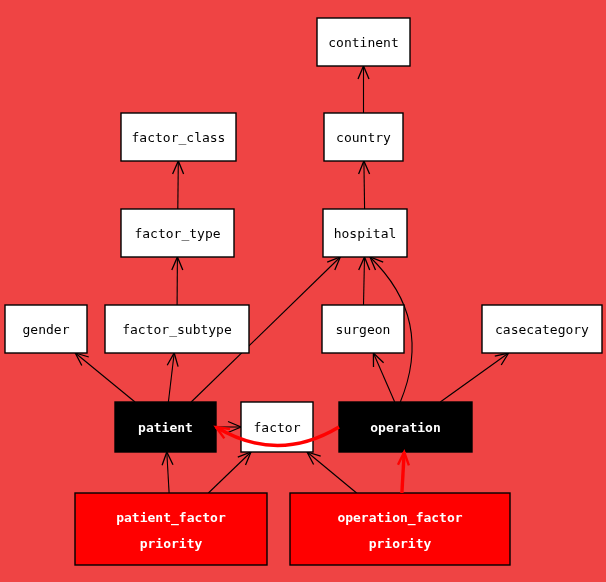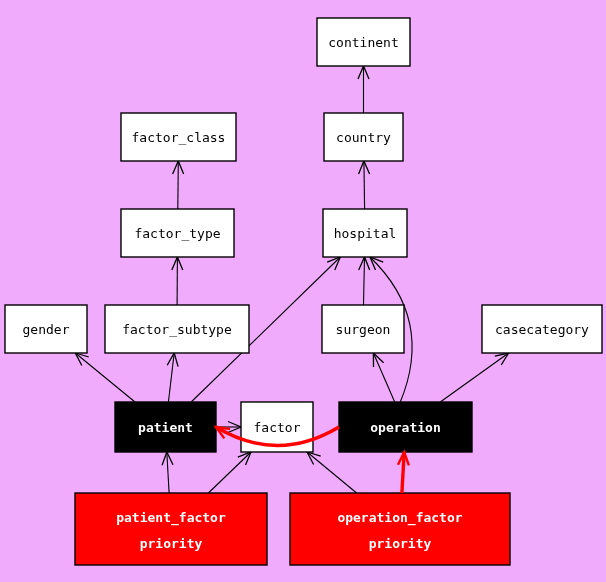--- a/index.html
+++ b/index.html
@@ -10,21 +10,21 @@
   body {
     width: 606px;
     height: 582px;
     overflow: hidden;
     font-family: "DejaVu Sans Mono", "Liberation Mono", monospace;
   }
   #diagram-root {
     position: relative;
     width: 606px;
     height: 582px;
-    background: #f0abfc;
+    background: #ef4444;
   }
   svg#er-canvas {
     position: absolute;
     left: 0;
     top: 0;
     width: 606px;
     height: 582px;
     display: block;
   }
   .node-rect {

